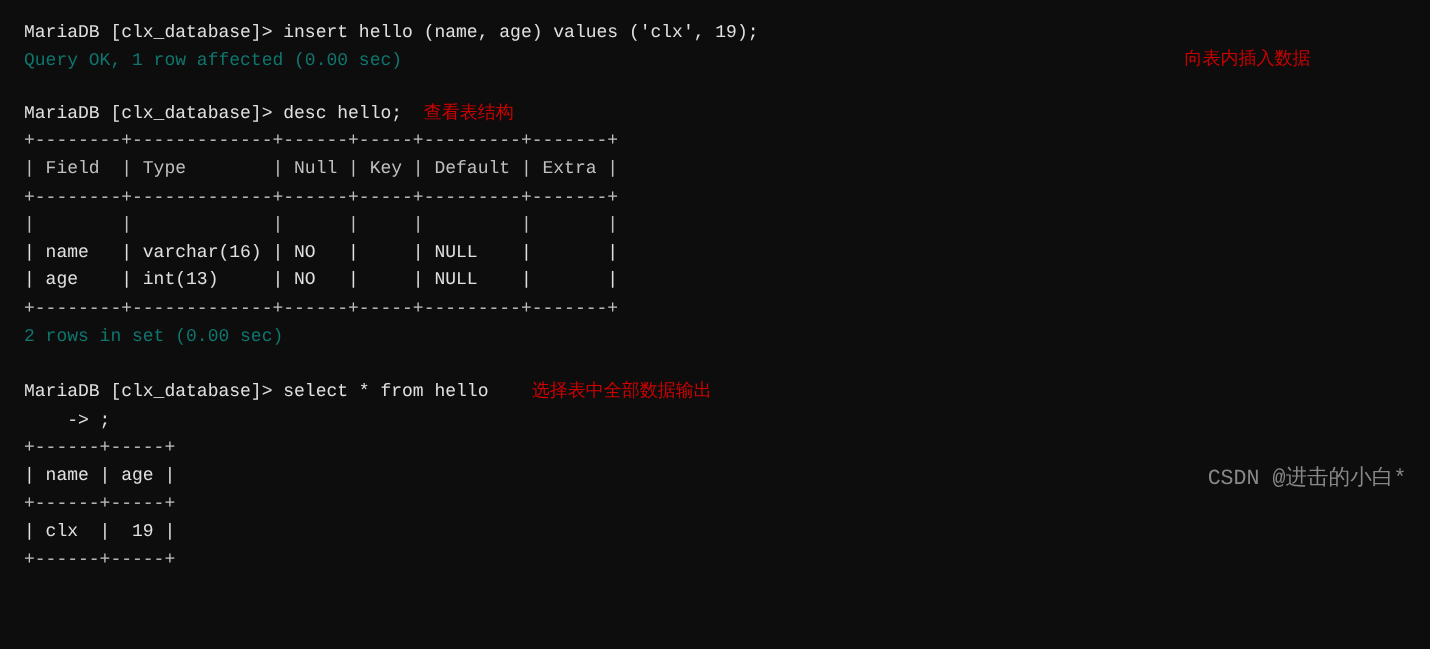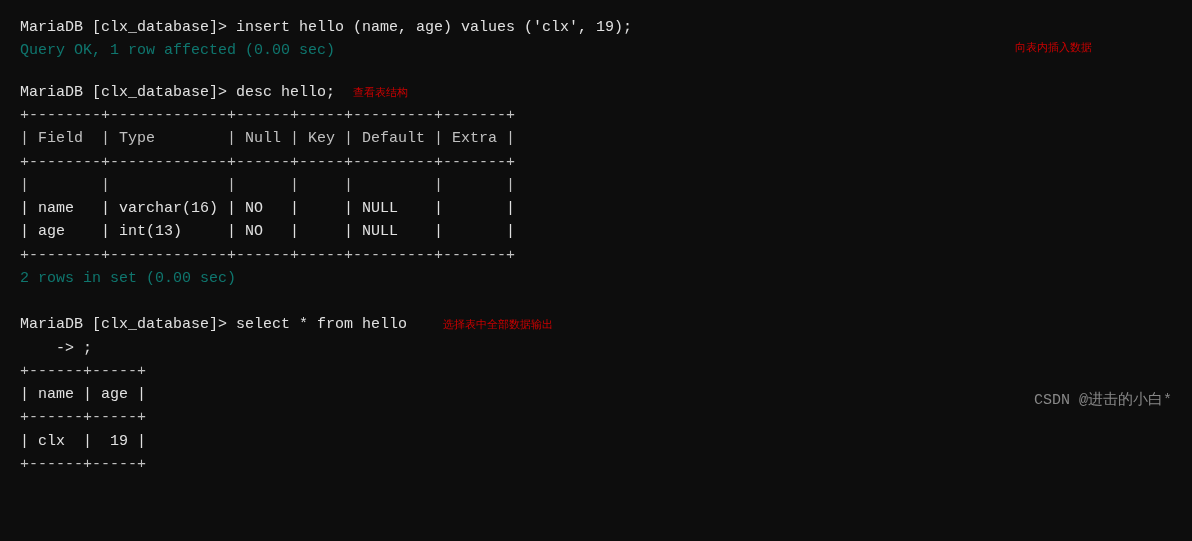--- a/index.html
+++ b/index.html
@@ -31,29 +31,29 @@
       white-space: pre;
     }
 
     .white { color: #e0e0e0; }
     .bold-white { color: #0f766e; font-weight: normal; }
     .table-line { color: #c0c0c0; }
 
     .annotation-inline {
       color: #cc0000;
       font-family: 'Courier New', Courier, monospace;
-      font-size: 11px;
+      font-size: 15px;
     }
 
     .csdn-watermark {
       position: absolute;
       bottom: 16px;
       right: 20px;
       color: #888888;
-      font-size: 15px;
+      font-size: 18px;
       font-family: 'Courier New', Courier, monospace;
       margin-top: 19px;
     }
   </style>
 </head>
 <body>
 
 <div class="terminal">
 
   <div class="line white">MariaDB [clx_database]&gt; insert hello (name, age) values ('clx', 19);</div>

